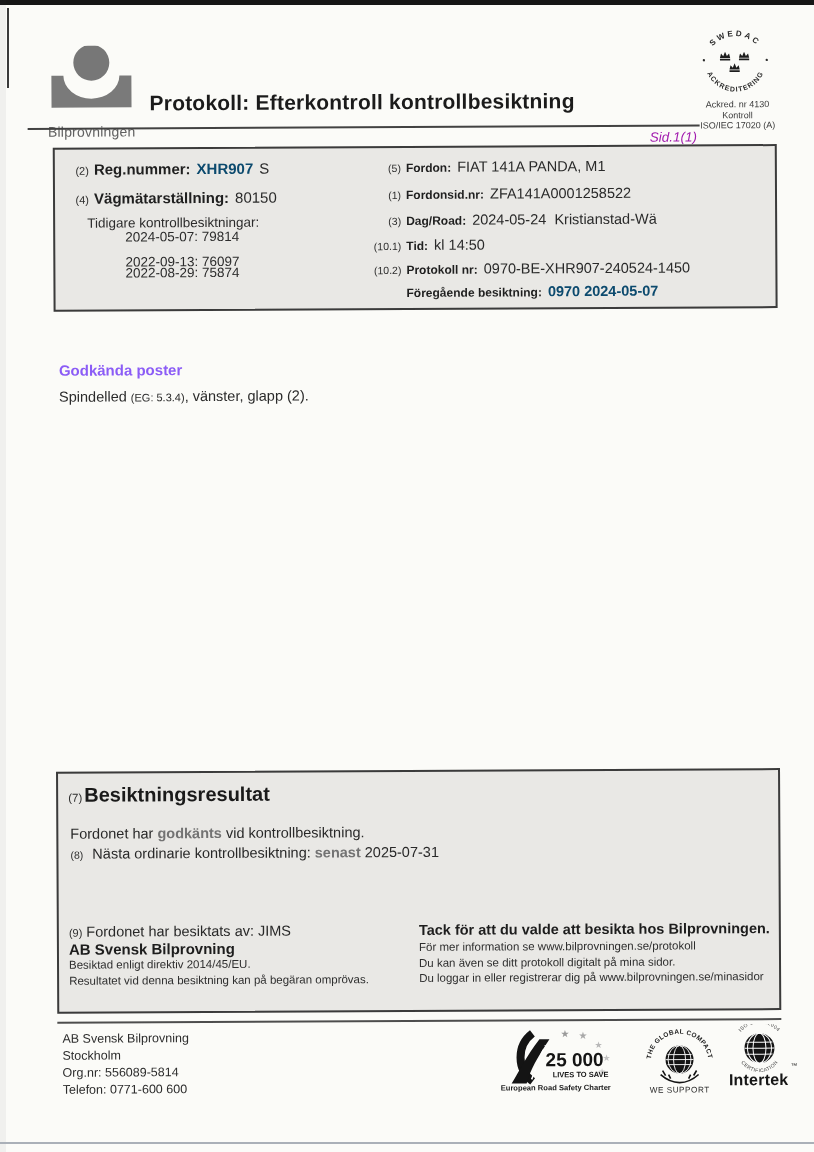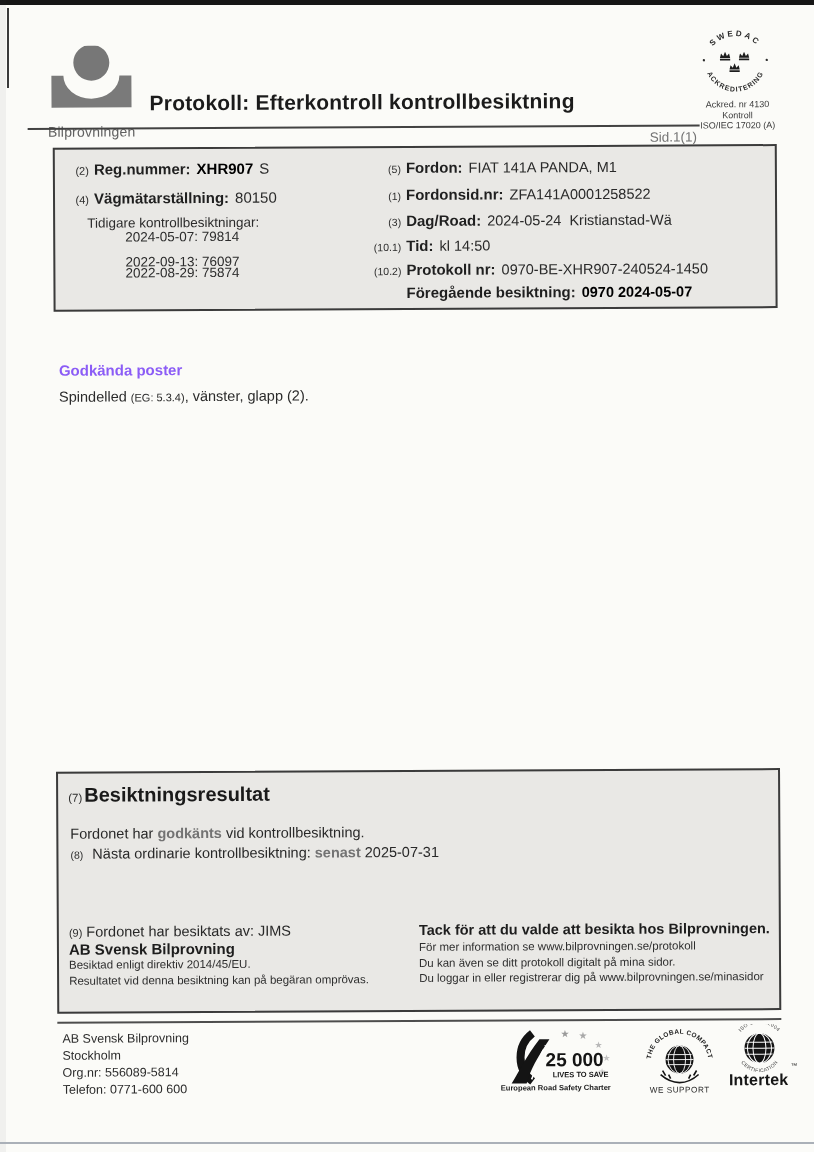--- a/index.html
+++ b/index.html
@@ -20,35 +20,35 @@
 
   
   .logo-wrap  { position:absolute; left:46px; top:44px; width:96px; text-align:center; }
   .logo-text  { margin-top:12px; font-size:14px; color:#606060; letter-spacing:0.2px; }
   .doc-title  { position:absolute; left:152px; top:90px; font-size:21px; font-weight:bold; color:#1b1b1b; letter-spacing:0.2px; }
   .header-rule{ position:absolute; left:30px; top:126px; width:672px; height:2px; background:#424242; }
 
   .swedac-svg { position:absolute; left:694px; top:26px; }
   .accr-lines { position:absolute; left:686px; top:101px; width:108px; text-align:center;
                 font-size:9px; line-height:10.5px; color:#3a3a3a; }
-  .page-num   { position:absolute; left:652px; top:131px; font-size:13.5px; color:#737373; }
+  .page-num   { position:absolute; left:652px; top:131px; font-size:13.5px; color:#a21caf;font-style:italic; }
 
   
   .gbox { position:absolute; left:55px; width:724px; background:#e9e8e5; border:2px solid #3b3b3b; }
   #info-box   { top:146px; height:164px; }
   #result-box { top:770px; height:242px; }
 
   .row  { position:absolute; display:flex; align-items:baseline; white-space:nowrap; }
   .pfx  { font-size:11px; color:#2e2e2e; margin-right:5px; text-align:right; flex:none; }
   .pfx.w24 { width:24px; } .pfx.w46 { width:46px; font-size:10.5px; }
   .lbl  { font-weight:bold; font-size:15px; color:#1f1f1f; margin-right:6px; }
-  .lbl.s14 { font-size:15px; }
+  .lbl.s14 { font-size:12px; }
   .val  { font-size:15px; color:#2a2a2a; }
   .val.s14 { font-size:14.5px; }
-  .val.bold { font-weight:bold; color:#000000; }
+  .val.bold { font-weight:bold; color:#0c4a6e; }
   .hist-title { position:absolute; left:32px; top:66px; font-size:13.5px; color:#2c2c2c; }
   .hist-item  { position:absolute; left:70px; font-size:13.5px; color:#2c2c2c; }
 
   
   .approved-title { position:absolute; left:60px; top:360px; font-size:15px; font-weight:bold; color:#8b5cf6; }
   .approved-item  { position:absolute; left:60px; top:387px; font-size:14.5px; color:#2a2a2a; white-space:nowrap; }
   .approved-item .ref { font-size:11px; }
 
   
   .rb-title-row { position:absolute; left:10px; top:10px; display:flex; align-items:baseline; }

